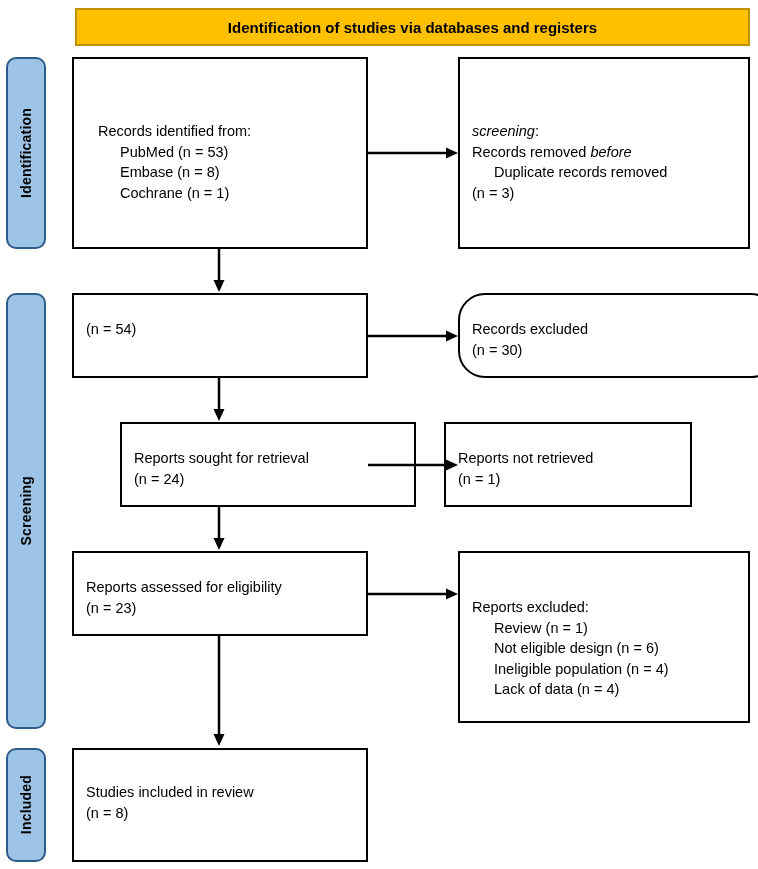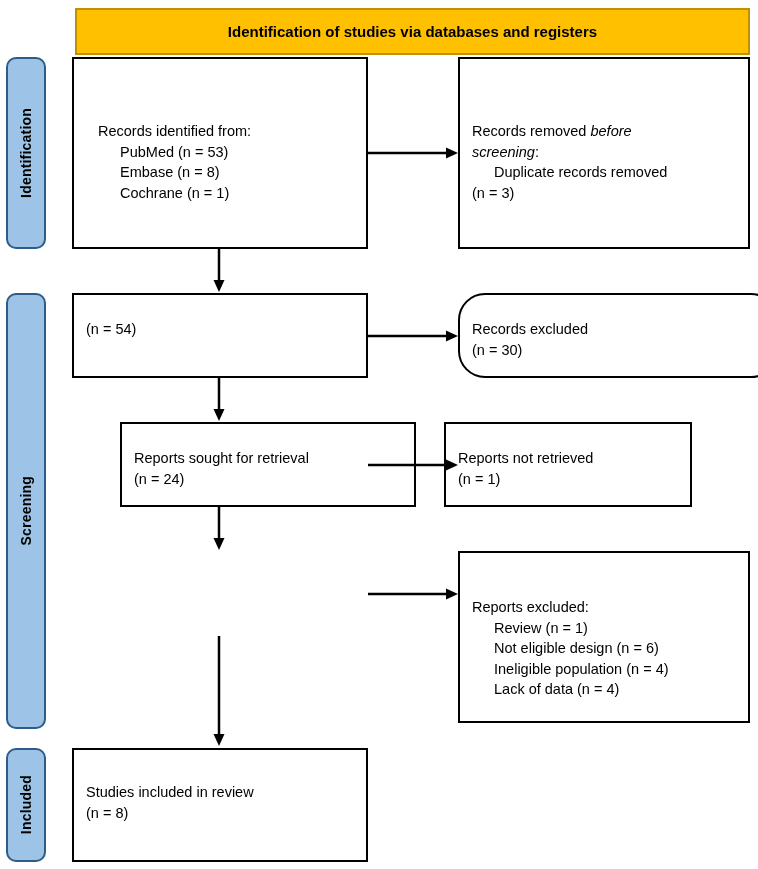--- a/index.html
+++ b/index.html
@@ -67,21 +67,21 @@
     display: block;
     overflow: visible;
   }
   .italic { font-style: italic; }
 </style>
 </head>
 <body>
 
 <div id="page">
 
-  <div class="header-bar" style="left:75px; top:8px; width:675px; height:47px;">
+  <div class="header-bar" style="left:75px; top:8px; width:675px; height:38px;">
     <span>Identification of studies via databases and registers</span>
   </div>
 
   <div class="stage-label" style="left:6px; top:57px; width:40px; height:192px;">
     <span>Identification</span>
   </div>
   <div class="stage-label" style="left:6px; top:293px; width:40px; height:436px;">
     <span>Screening</span>
   </div>
   <div class="stage-label" style="left:6px; top:748px; width:40px; height:114px;">
@@ -93,24 +93,24 @@
       <div>Records identified from:</div>
       <div class="indent">PubMed (n = 53)</div>
       <div class="indent">Embase (n = 8)</div>
       <div class="indent">Cochrane (n = 1)</div>
     </div>
   </div>
 
   <div class="box" style="left:458px; top:57px; width:292px; height:192px;">
     <div style="padding-top:52px;">
       <div>
-        <span>Records removed </span><span class="italic">before</span>
+        <span class="italic">screening</span><span>:</span>
       </div>
       <div>
-        <span class="italic">screening</span><span>:</span>
+        <span>Records removed </span><span class="italic">before</span>
       </div>
       <div class="indent">Duplicate records removed</div>
       <div>(n = 3)</div>
     </div>
   </div>
 
   <div class="arrow" style="left:368px; top:146px; width:92px; height:14px;">
     <svg width="92" height="14" viewBox="0 0 92 14">
       <line x1="0" y1="7" x2="80" y2="7" stroke="#000" stroke-width="2.5"></line>
       <polygon points="90,7 78,1.5 78,12.5" fill="#000"></polygon>
@@ -172,20 +172,26 @@
     </svg>
   </div>
 
   <div class="arrow" style="left:212px; top:507px; width:14px; height:45px;">
     <svg width="14" height="45" viewBox="0 0 14 45">
       <line x1="7" y1="0" x2="7" y2="33" stroke="#000" stroke-width="2.5"></line>
       <polygon points="7,43 1.5,31 12.5,31" fill="#000"></polygon>
     </svg>
   </div>
 
+  <div class="box" style="left:72px; top:551px; width:296px; height:85px;">
+    <div style="padding-top:14px;">
+      <div>Reports assessed for eligibility</div>
+      <div>(n = 23)</div>
+    </div>
+  </div>
 
   <div class="box" style="left:458px; top:551px; width:292px; height:172px;">
     <div style="padding-top:34px;">
       <div>Reports excluded:</div>
       <div class="indent">Review (n = 1)</div>
       <div class="indent">Not eligible design (n = 6)</div>
       <div class="indent">Ineligible population (n = 4)</div>
       <div class="indent">Lack of data (n = 4)</div>
     </div>
   </div>

